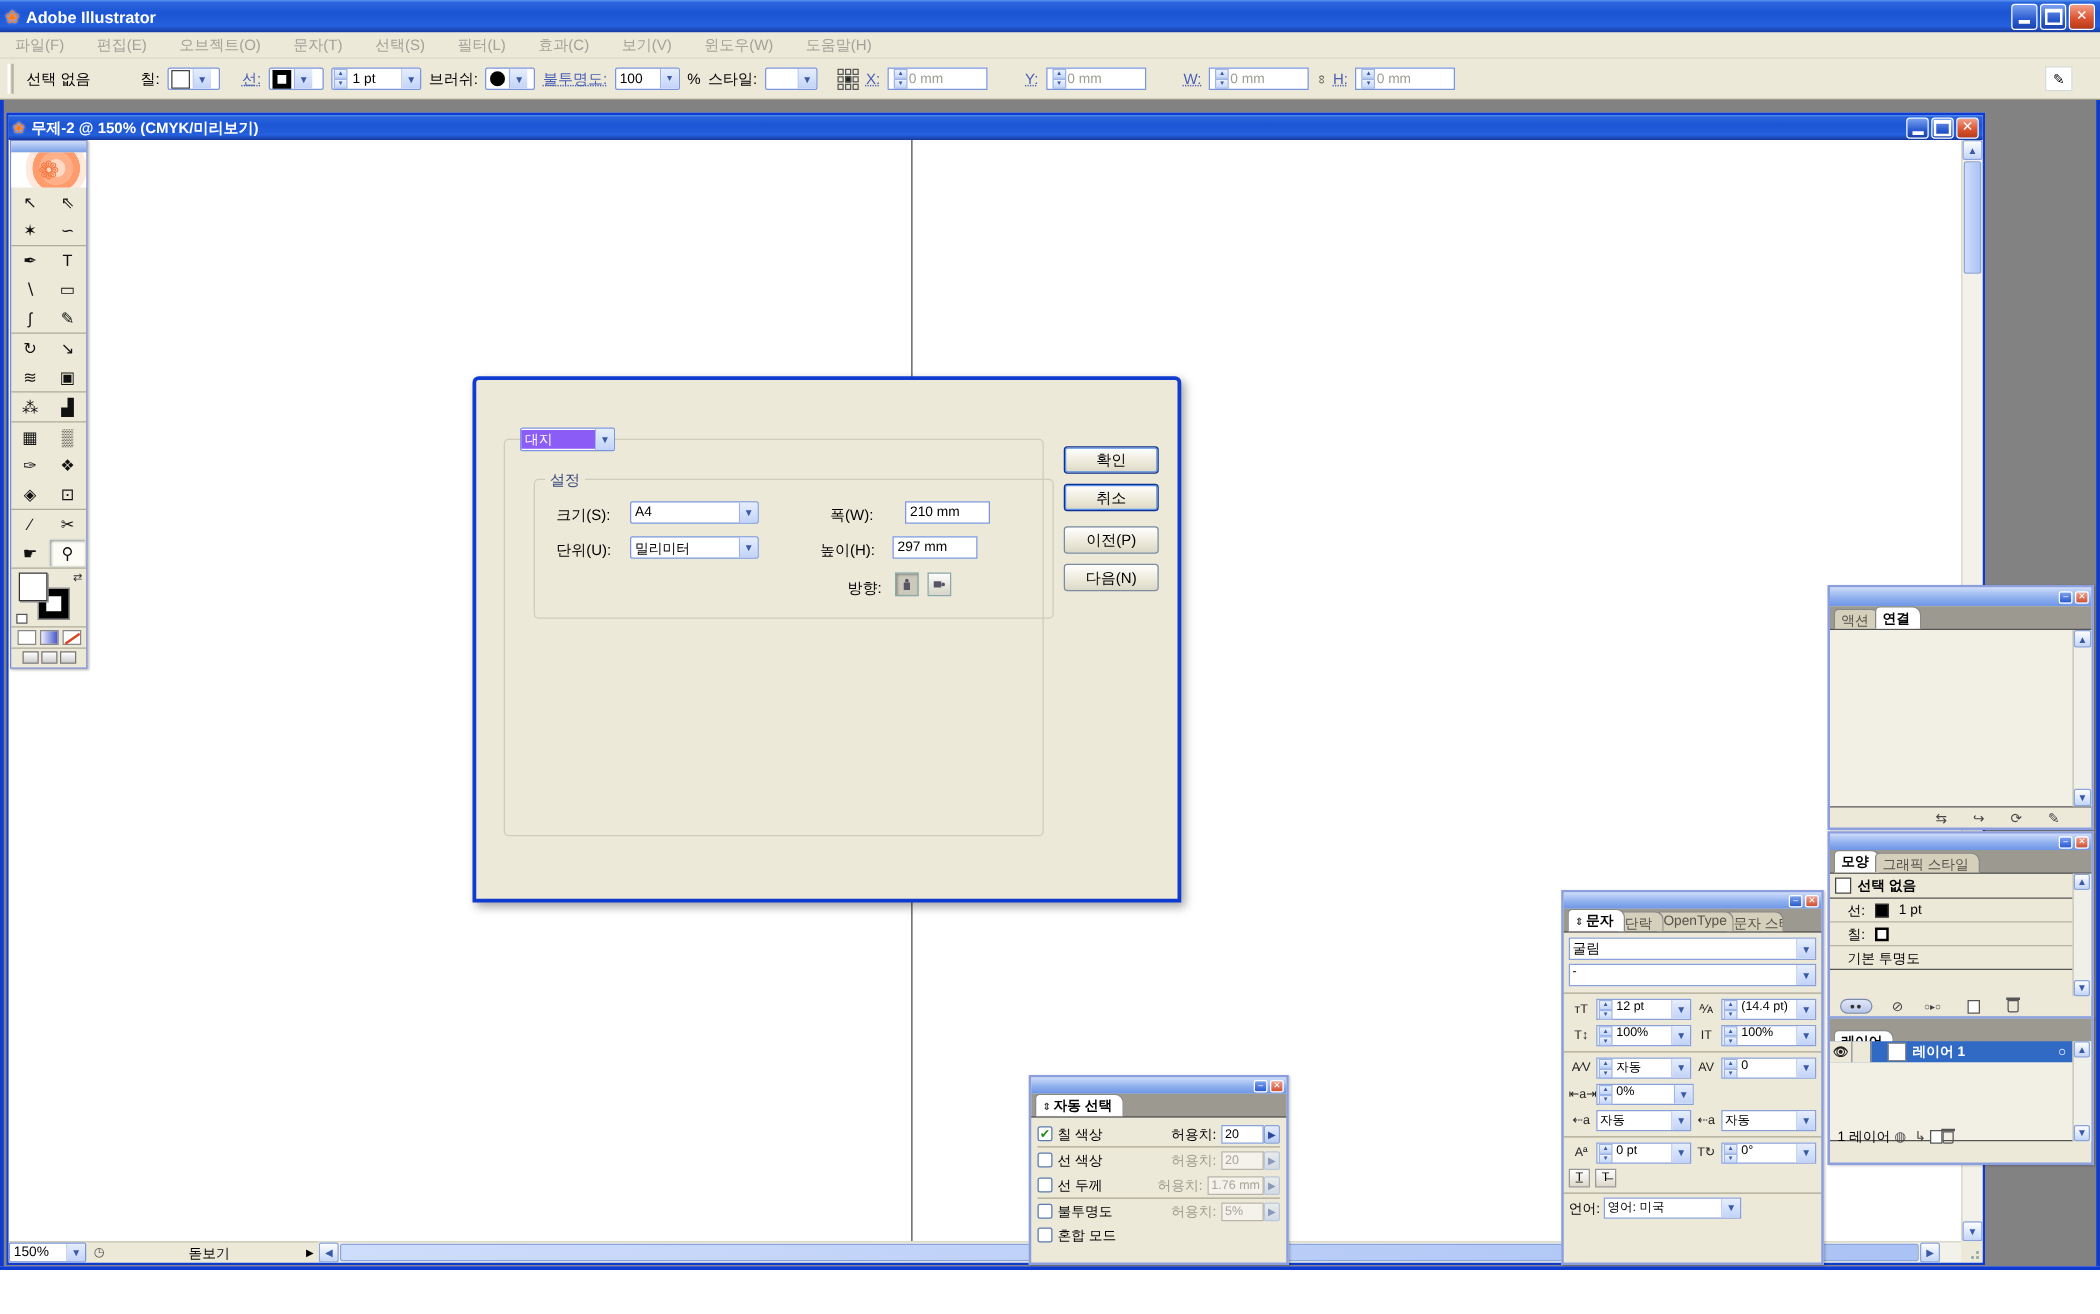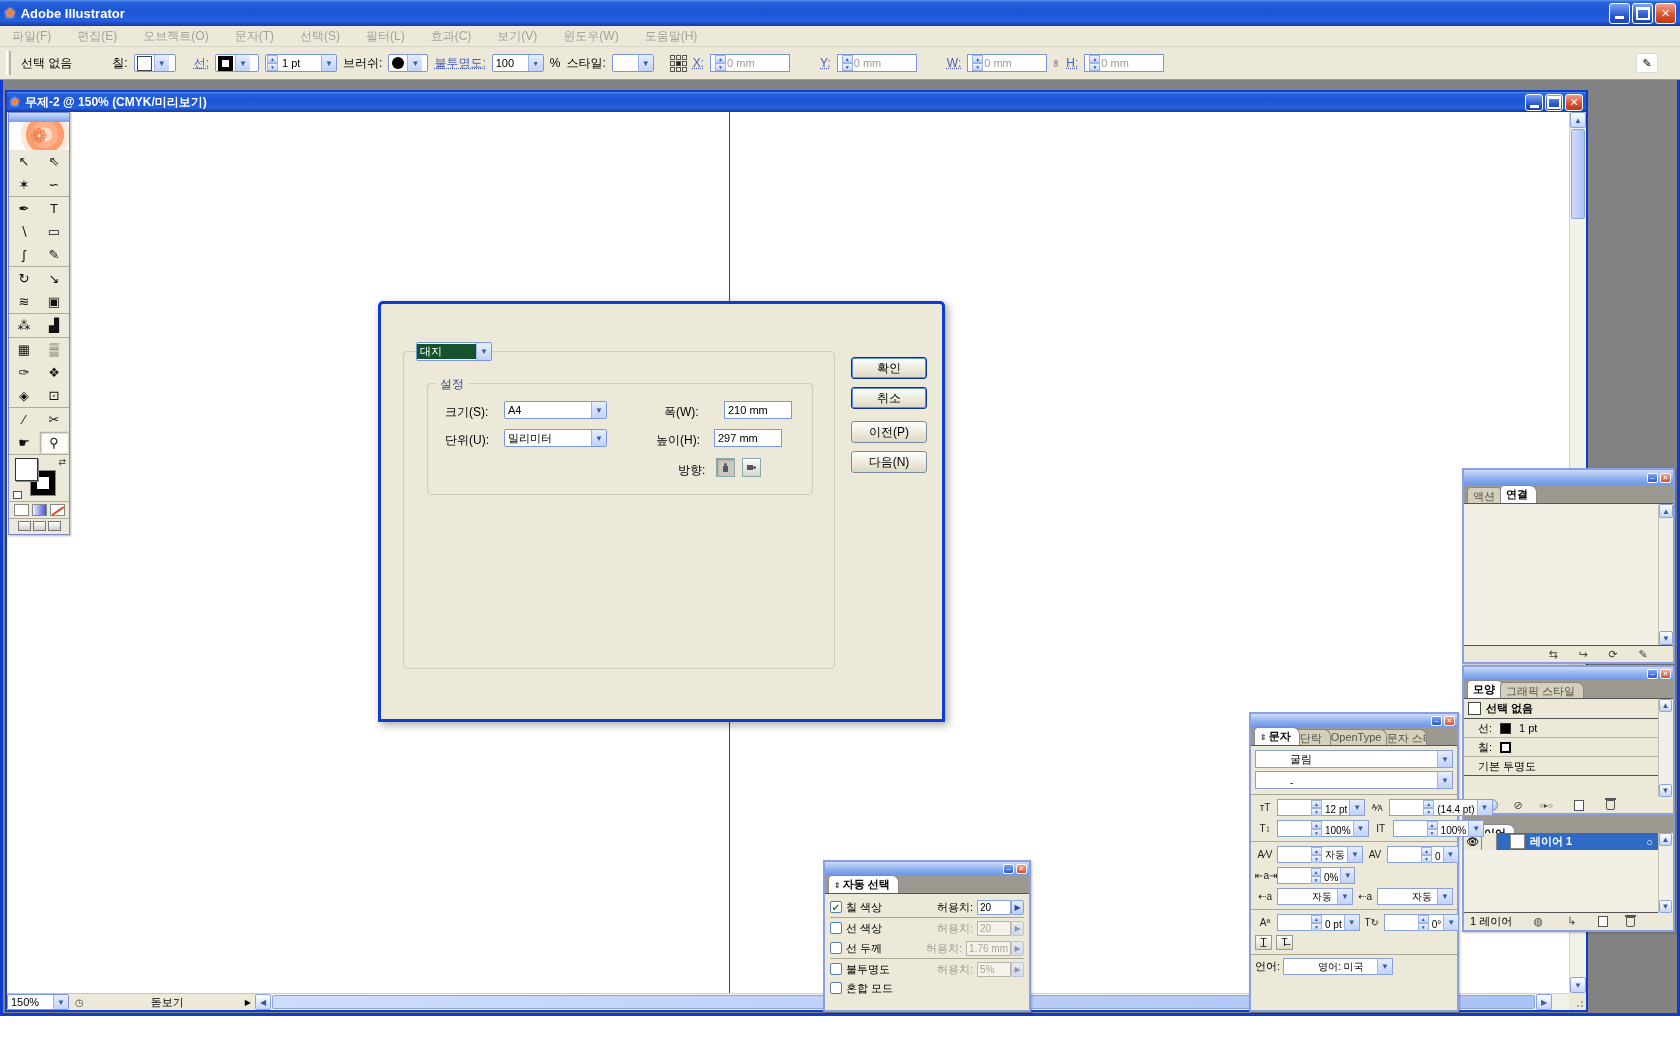--- a/index.html
+++ b/index.html
@@ -103,21 +103,21 @@
   .dlg-btn.primary { border:1px solid #0a3090; box-shadow:0 0 0 1px #5a90e8 inset; }
   .orient-btn { width:19px; height:19px; border:1px solid #8aa; background:linear-gradient(180deg,#fdfdfb,#d8d4c8); display:flex; align-items:center; justify-content:center; }
   .orient-btn.pressed { background:#cdc9ba; box-shadow:inset 1px 1px 2px #888; }
   .person { width:7px; height:9px; position:relative; }
   .person::before { content:""; position:absolute; left:2px; top:0; width:3px; height:3px; border-radius:50%; background:#556; }
   .person::after { content:""; position:absolute; left:1px; top:3px; width:5px; height:6px; background:#556; }
   .person.land { transform:rotate(90deg); }
 
   
   .cp-icon { width:20px; font-size:10px; color:#222; text-align:center; flex:none; }
-  .cp-combo { display:flex; align-items:flex-end; background:#fff; border:1px solid #8aa0d8; height:17px; flex:1; font-size:10px;padding-left:32px; }
+  .cp-combo { display:flex; align-items:flex-start; background:#fff; border:1px solid #8aa0d8; height:17px; flex:1; font-size:10px; }
   .cp-combo .spin { height:15px; }
   .cp-combo .val { flex:1; padding:0 2px; white-space:nowrap; }
   .tbtn { width:17px; height:15px; border:1px solid #999; background:linear-gradient(180deg,#fff,#ddd9ca); font-size:10px; display:flex; align-items:center; justify-content:center; }
 
   .layer-row-sel { background:#316ac5; color:#fff; font-weight:bold; display:flex; align-items:center; height:17px; font-size:11px; }
   .eye-icon { font-size:10px; color:#222; }
 </style>
 </head>
 <body>
 
@@ -323,27 +323,27 @@
     <span class="screen-btn"></span>
     <span class="screen-btn"></span>
     <span class="screen-btn"></span>
   </div>
 </div>
 
 <div class="abs" id="dsdialog" style="left:378px;top:301px;width:567px;height:421px;z-index:50">
   <div class="abs" style="left:0;top:23px;right:0;bottom:0">
 
     <div class="xp-combo abs" style="left:35px;top:15px;width:76px;height:19px;z-index:2">
-      <span class="val" style="background:#14532d;color:#fff">대지</span>
+      <span class="val" style="background:#8b5cf6;color:#fff">대지</span>
         <span class="combo-btn"></span>
     </div>
 
     <div class="groupbox" style="left:22px;top:24px;width:432px;height:318px"></div>
 
-    <div class="groupbox" style="left:46px;top:56px;width:386px;height:112px">
+    <div class="groupbox" style="left:46px;top:56px;width:416px;height:112px">
       <span class="glabel">설정</span>
       <span class="dlabel abs" style="left:17px;top:20px">크기(S):</span>
       <div class="xp-combo abs" style="left:76px;top:17px;width:103px">
           <span class="val">A4</span>
           <span class="combo-btn"></span>
         </div>
       <span class="dlabel abs" style="left:17px;top:48px">단위(U):</span>
       <div class="xp-combo abs" style="left:76px;top:45px;width:103px">
           <span class="val">밀리미터</span>
           <span class="combo-btn"></span>
@@ -635,20 +635,20 @@
       <span style="width:13px;height:13px;background:#fff;border:1px solid #fff;outline:1px solid #888;margin-right:6px"></span>
       <span>레이어 1</span>
       <span style="margin-left:auto;margin-right:6px;font-weight:normal">○</span>
     </div>
   </div>
   <div class="abs" style="left:0;top:35px;right:14px;bottom:17px;background:#f2f0e4;border-bottom:1px solid #555"></div>
   <div class="pal-scroll" style="top:18px;bottom:17px">
     <div class="sb-btn abs" style="left:0;top:0;width:13px;height:13px">▲</div>
     <div class="sb-btn abs" style="left:0;bottom:0;width:13px;height:13px">▼</div>
   </div>
-  <div class="abs prow" style="left:0;right:0;bottom:0;height:17px;padding:0 6px;gap:18px;font-size:11px">
+  <div class="abs prow" style="left:0;right:0;bottom:12px;height:17px;padding:0 6px;font-size:11px">
     <span>1 레이어</span>
     <span class="icon-btn">◍</span>
     <span class="icon-btn">↳</span>
     <span class="page-icon"></span>
     <span class="trash-icon"></span>
   </div>
 </div>
 
 </body></html>

